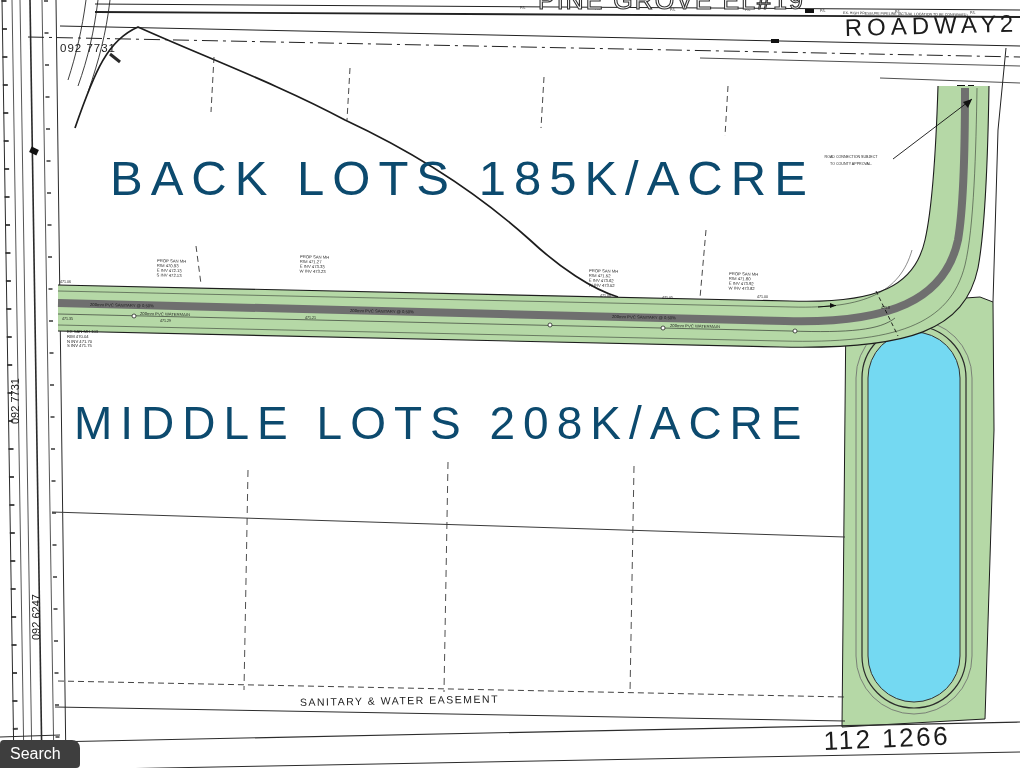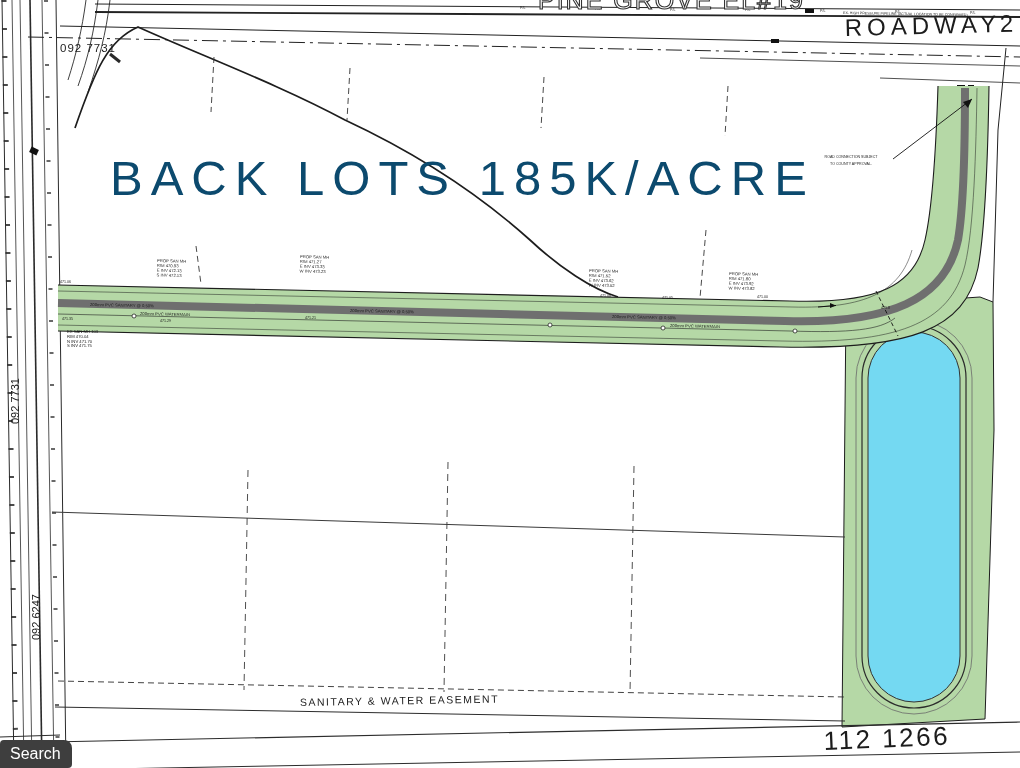--- a/index.html
+++ b/index.html
@@ -6,21 +6,21 @@
   #stage{position:relative;width:1020px;height:768px;background:#ffffff;overflow:hidden;
          font-family:"Liberation Sans", sans-serif;}
   #plat-svg{position:absolute;left:0;top:0;}
   .big-green{position:absolute;color:#0c4a6e;font-family:"Liberation Sans",sans-serif;
              white-space:nowrap;font-weight:400;}
   #back-lots{left:110px;top:150px;font-size:49px;letter-spacing:8px;}
   #middle-lots{left:74px;top:396px;font-size:46px;letter-spacing:8px;}
   #frontage-lots{left:56px;top:570px;font-size:43px;letter-spacing:5px;}
   #clipped-title{position:absolute;left:538px;top:-14px;font-size:25px;letter-spacing:2px;
                  color:#ffffff;-webkit-text-stroke:1.1px #333;white-space:nowrap;}
-  #search-badge{position:absolute;left:0;top:740px;width:72px;height:28px;background:#3e3e3e;
+  #search-badge{position:absolute;left:0;top:740px;width:80px;height:28px;background:#3e3e3e;
                 border-radius:4px 8px 4px 0;color:#fff;font-size:16px;line-height:28px;
                 padding-left:10px;box-sizing:border-box;cursor:pointer;}
   svg text{font-family:"Liberation Sans",sans-serif;fill:#1c1c1c;}
   .tiny{font-size:4.2px;}
   .micro{font-size:3.6px;}
 </style>
 </head>
 <body>
 
 <div id="stage">
@@ -194,16 +194,17 @@
   <text x="300" y="706" font-size="10.5" letter-spacing="1.5" transform="rotate(-1 300 706)" fill="#222">SANITARY &amp; WATER EASEMENT</text>
   <text x="824" y="750" font-size="26" letter-spacing="2.5" fill="#2a2a2a" transform="rotate(-2.5 824 750)">112 1266</text>
 
   <text x="19" y="424" font-size="11" fill="#222" transform="rotate(-90 19 424)">092 7731</text>
   <text x="40" y="640" font-size="11" fill="#222" transform="rotate(-90 40 640)">092 6247</text>
 </svg>
 
 <div id="clipped-title">PINE GROVE EL#19</div>
 
 <div id="back-lots" class="big-green">BACK LOTS 185K/ACRE</div>
+<div id="middle-lots" class="big-green">MIDDLE LOTS 208K/ACRE</div>
 
 <div id="search-badge">Search</div>
 
 </div>
 
 </body></html>

